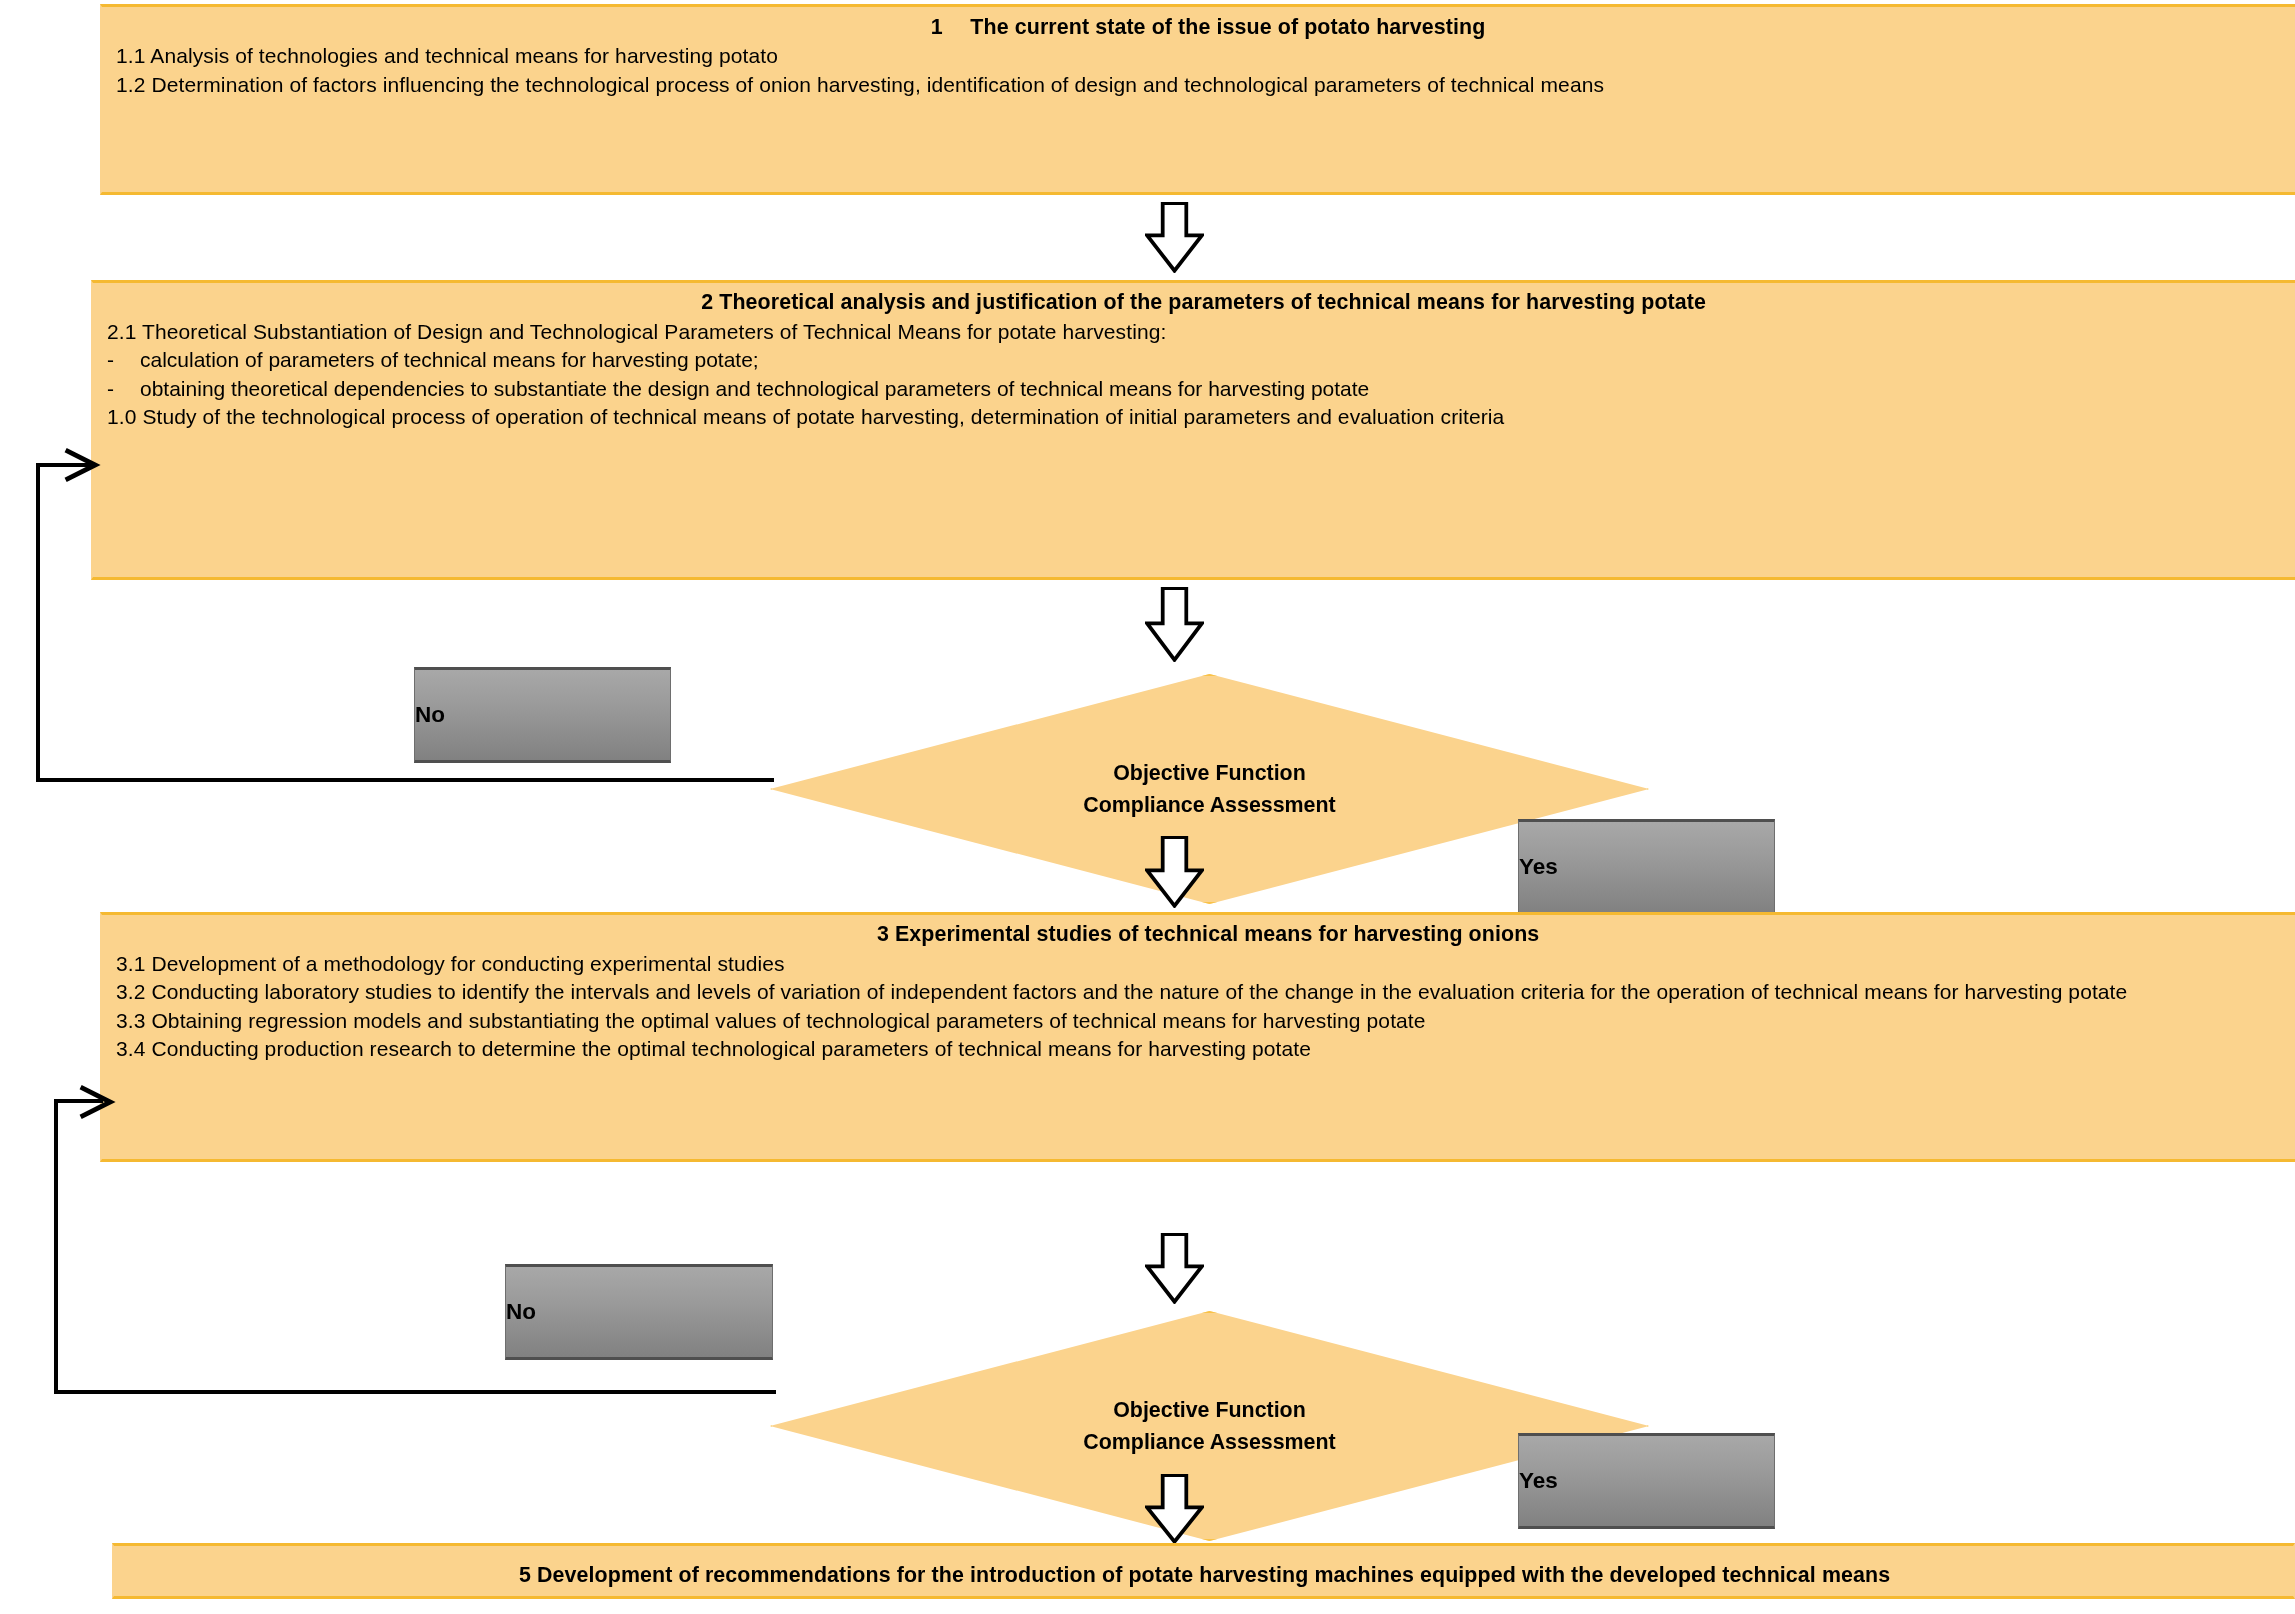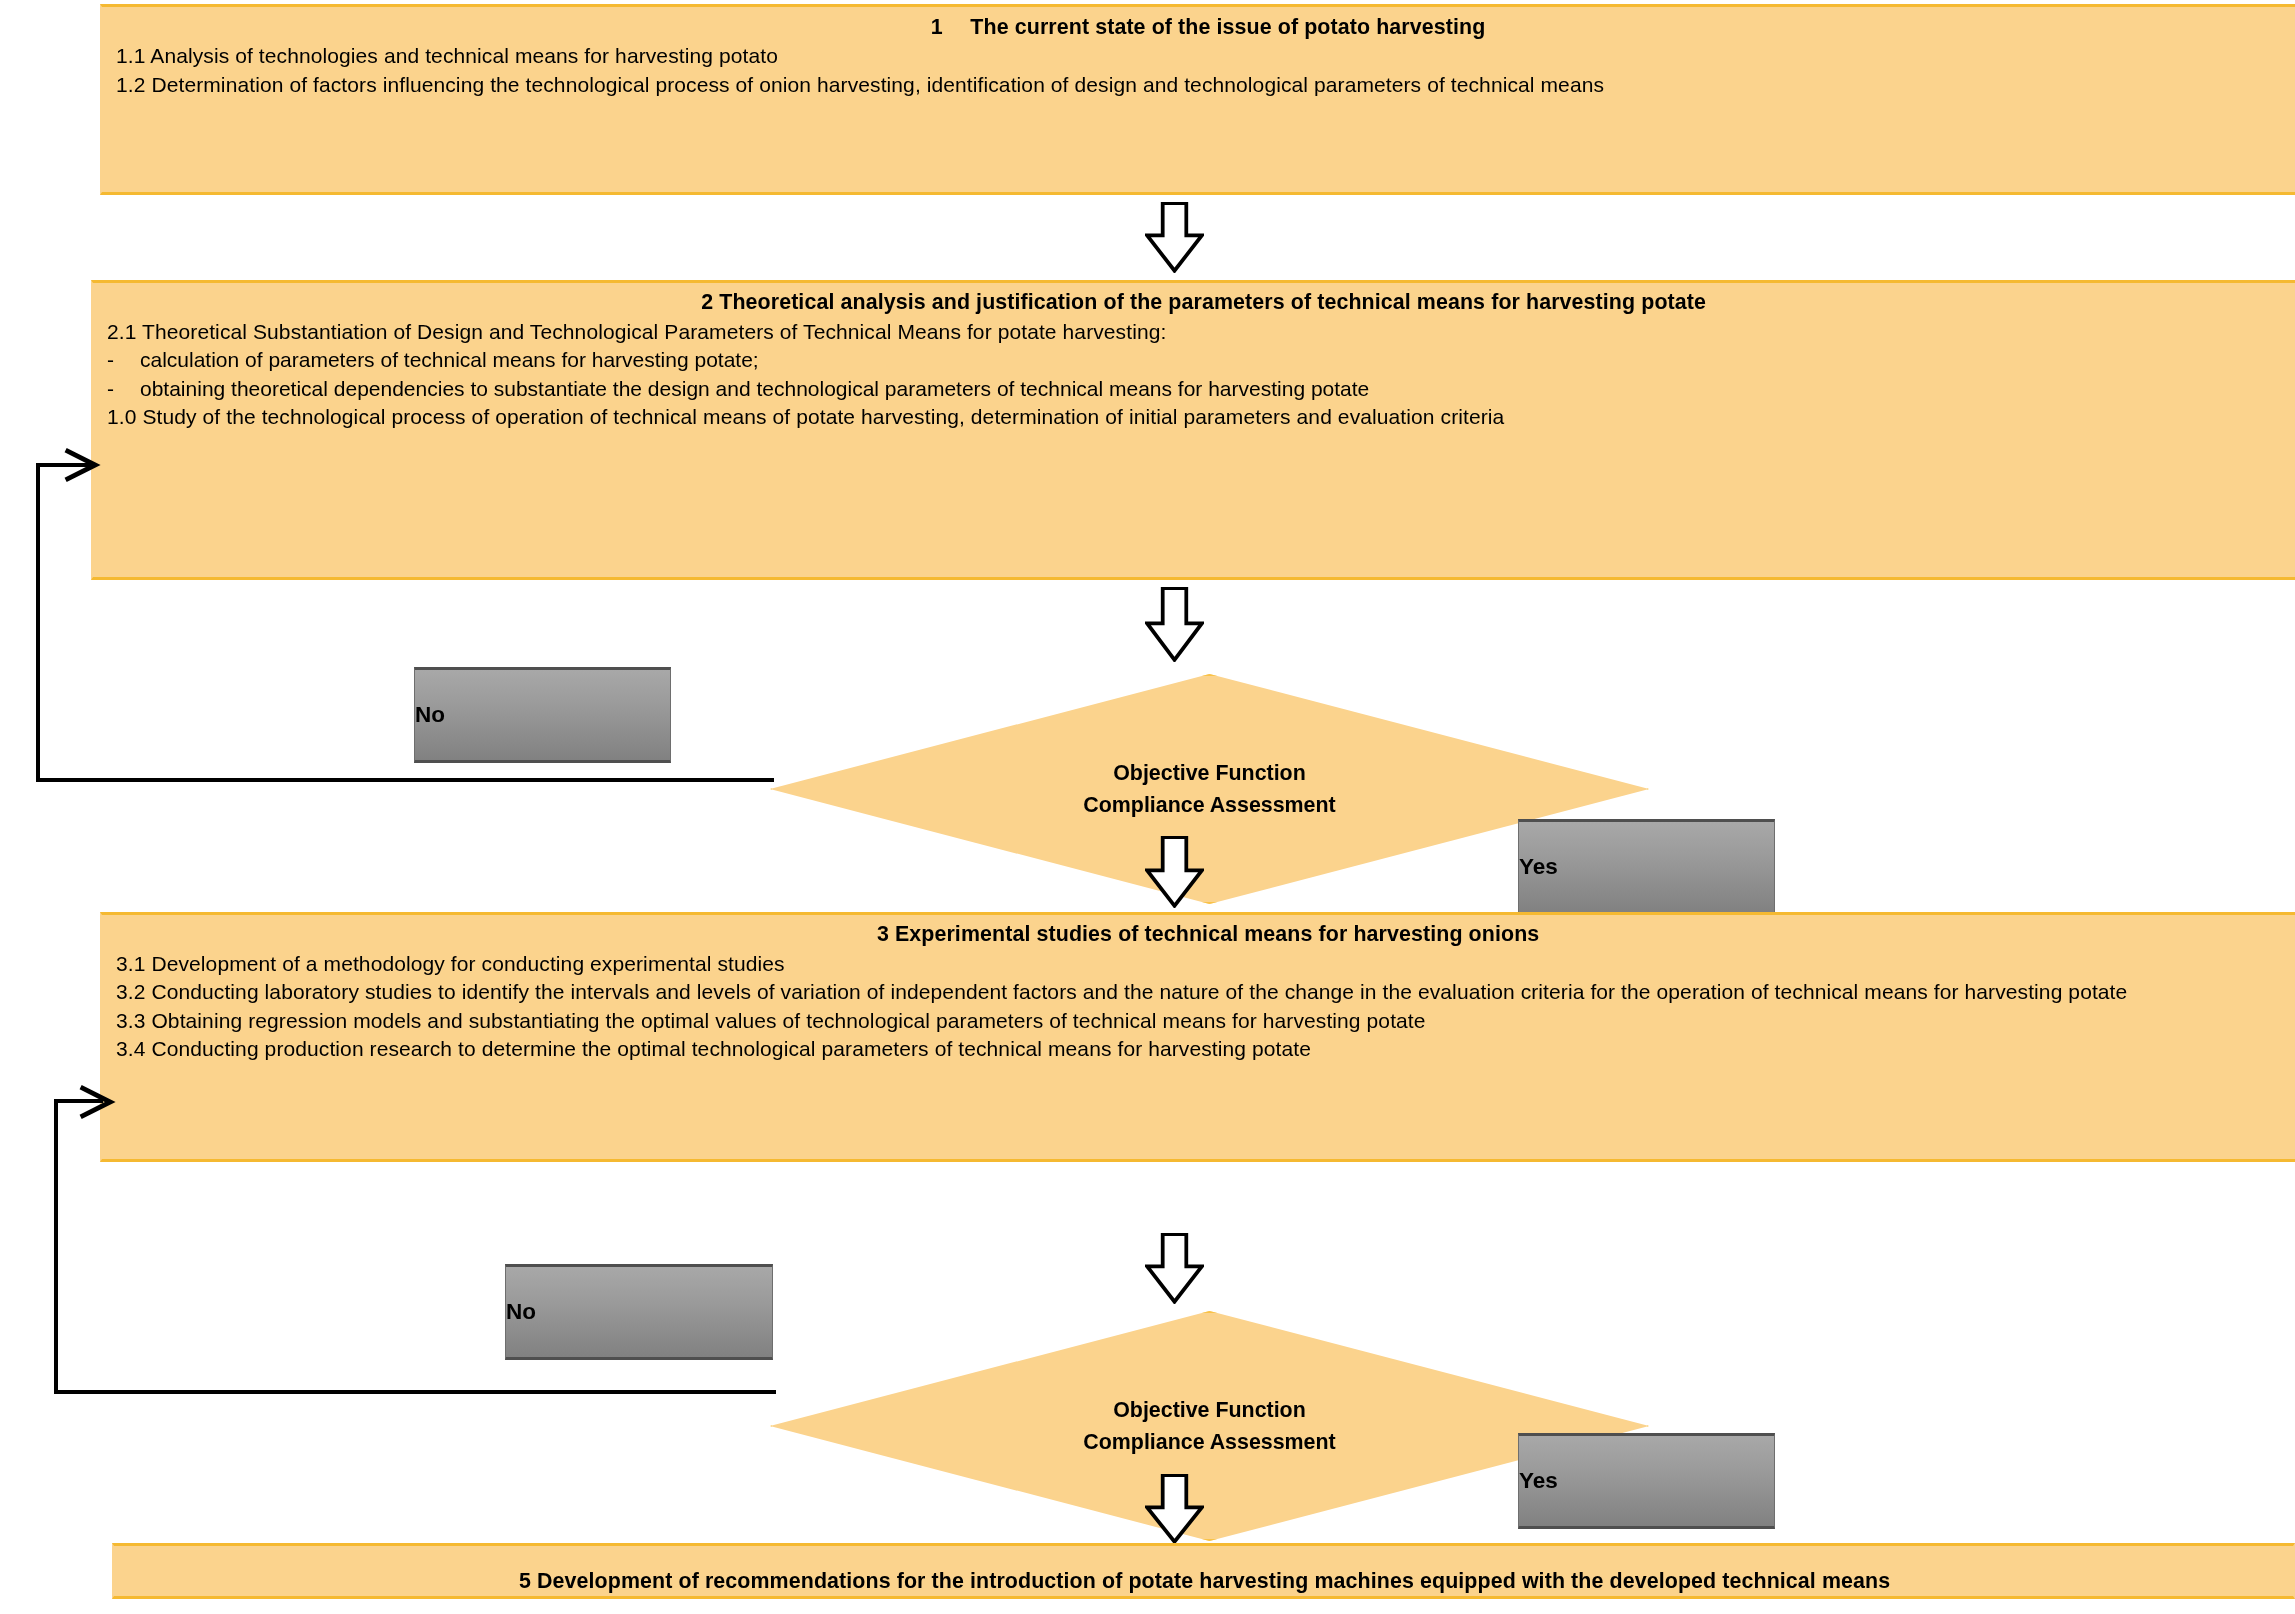--- a/index.html
+++ b/index.html
@@ -226,18 +226,18 @@
       <polyline points="6,6 62,34 6,62" fill="none" stroke="#000000" stroke-width="9" stroke-linecap="butt" stroke-linejoin="miter"></polyline>
     </svg>
   </div>
 
   <div class="barrow" style="left:1124px; top:1474px; width:59px; height:70px;">
     <svg width="59" height="70" viewBox="0 0 110 130">
       <polygon points="33,2 77,2 77,62 106,62 55,126 4,62 33,62" fill="#ffffff" stroke="#000000" stroke-width="7" stroke-linejoin="miter"></polygon>
     </svg>
   </div>
 
-  <div class="obox" style="left:91px; top:1543px; width:2183px; height:56px; padding-top:21px;">
+  <div class="obox" style="left:91px; top:1543px; width:2183px; height:56px; padding-top:15px;">
     <div class="title">5 Development of recommendations for the introduction of potate harvesting machines equipped with the developed technical means</div>
   </div>
 
 </div>
 
 
 </body></html>

